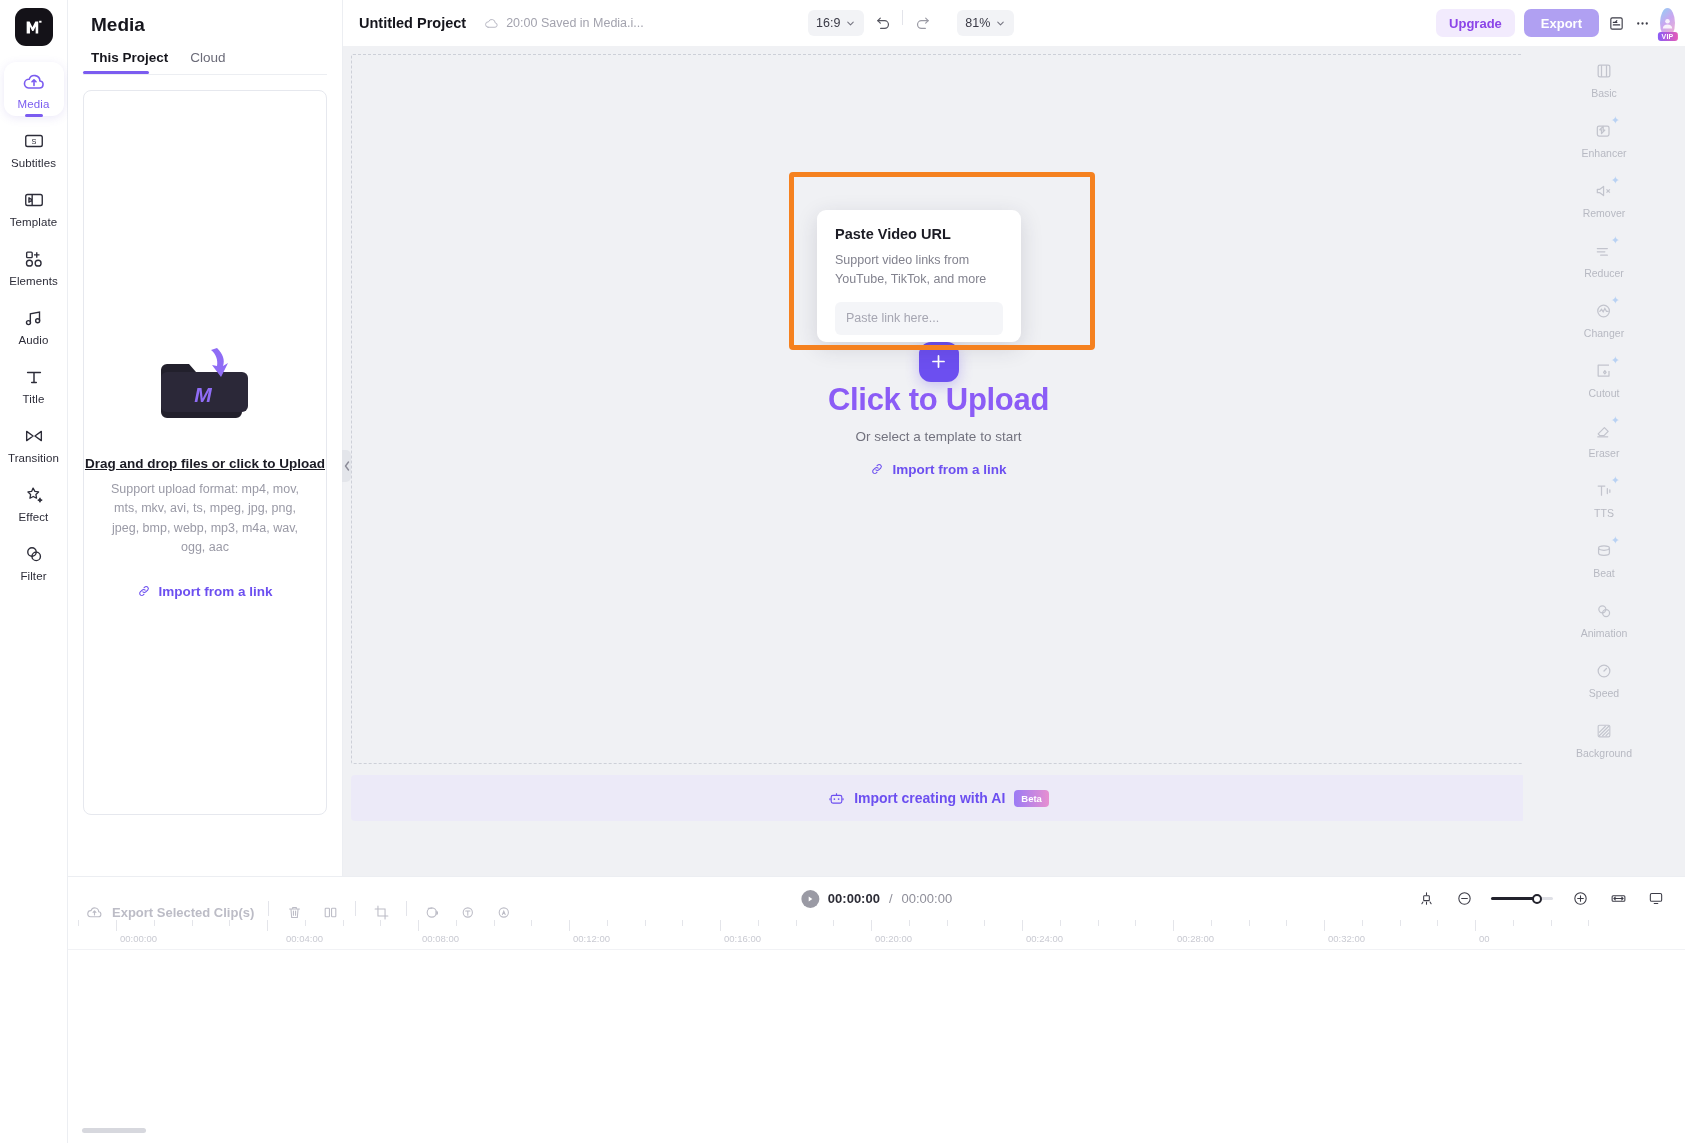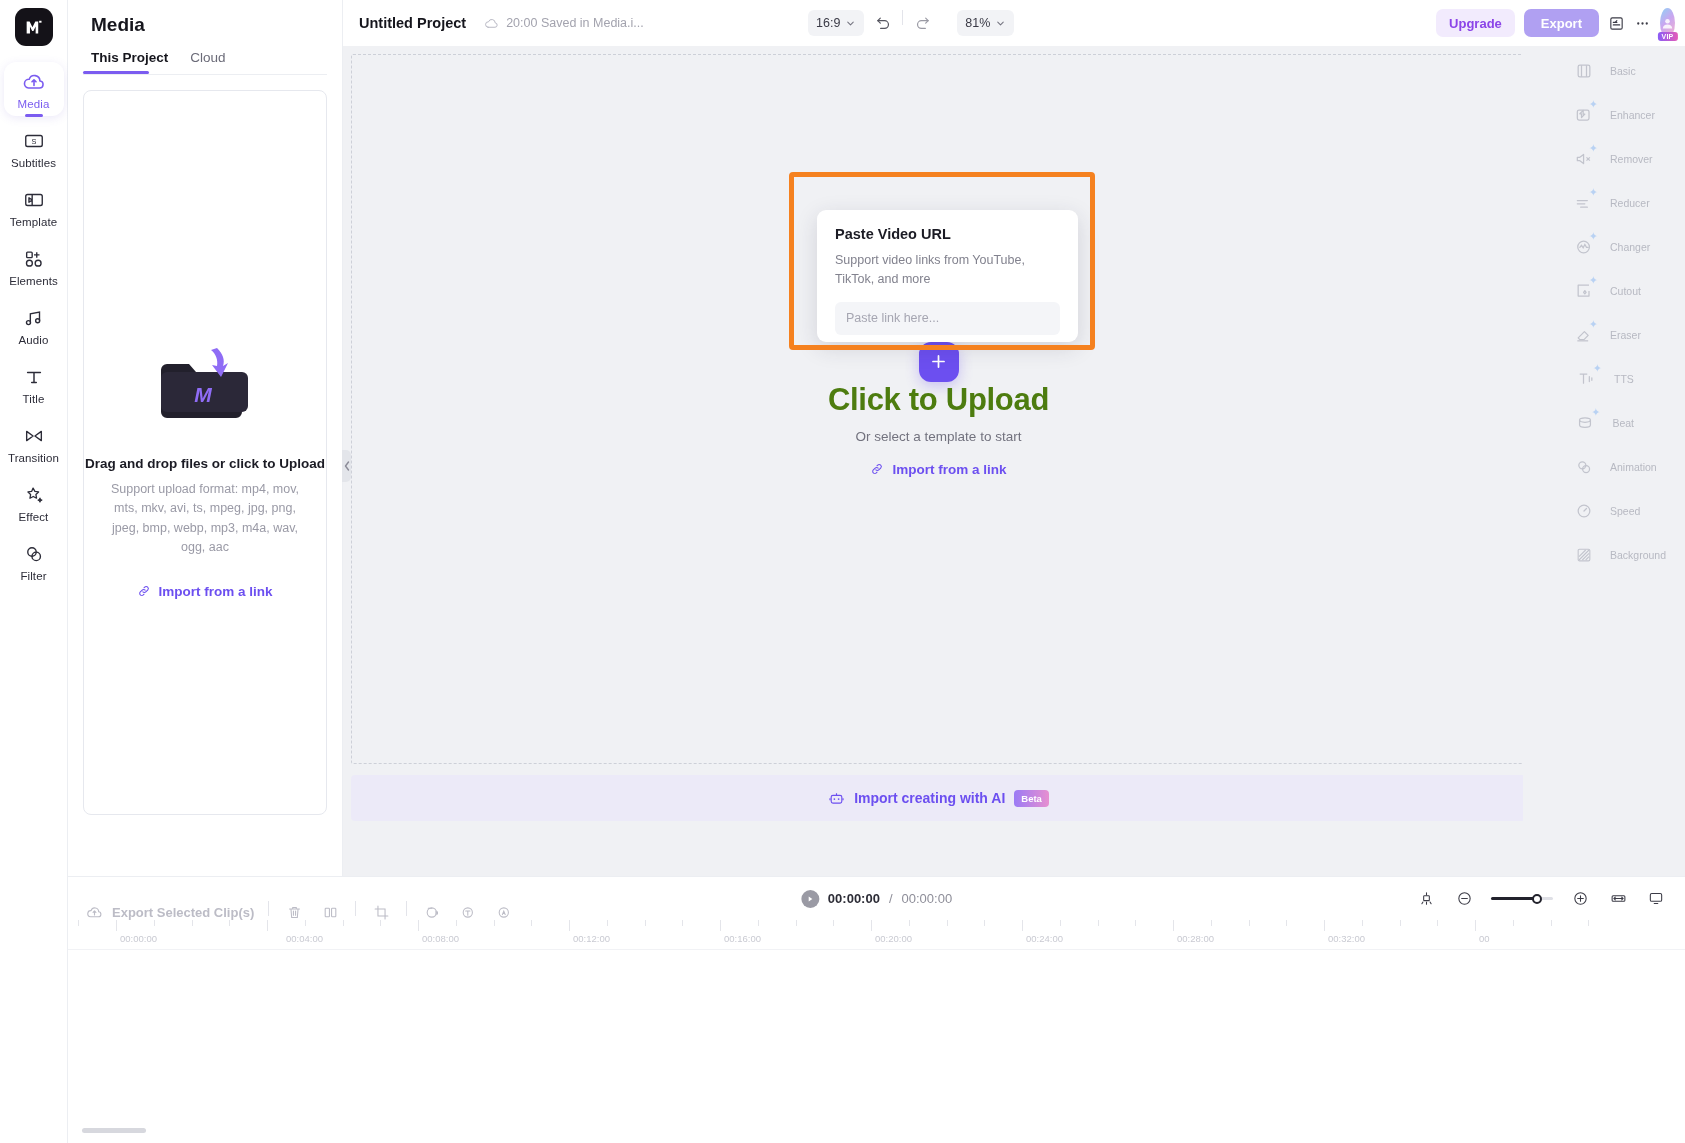--- a/index.html
+++ b/index.html
@@ -66,21 +66,21 @@
   }
   .upload-caret {
     width: 34px; display: flex; align-items: center; justify-content: center;
     border-left: 1px solid rgba(255,255,255,.32); color: #fff;
   }
   .dropzone {
     margin-top: 15px; height: 725px; border: 1px solid #e6e8ee; border-radius: 8px;
     display: flex; flex-direction: column; align-items: center;
     padding-top: 255px; cursor: pointer;
   }
-  .dz-title { font-size: 13.5px; font-weight: 700; color: #1b1b24; margin-top: 26px; }
+  .dz-title { font-size: 13.5px; font-weight: 700; color: #1b1b24; margin-top: 26px; text-decoration: underline; }
   .dz-sub {
     font-size: 12.5px; color: #9a9aa6; text-align: center; line-height: 1.55;
     margin-top: 9px; width: 212px;
   }
   .dz-link {
     margin-top: 26px; display: flex; align-items: center; gap: 7px;
     color: #6c4ff0; font-size: 13.5px; font-weight: 700; cursor: pointer;
   }
 
   
@@ -133,33 +133,33 @@
     border: 1px dashed #cdd0d8; border-radius: 2px;
     display: flex; flex-direction: column; align-items: center; justify-content: center;
     position: relative;
   }
   .plus-btn {
     width: 40px; height: 40px; border-radius: 12px; background: #6c4ff0;
     display: flex; align-items: center; justify-content: center;
     color: #fff; font-size: 25px; font-weight: 300; line-height: 1; cursor: pointer;
     box-shadow: 0 4px 14px rgba(108,79,240,.3);
   }
-  .cta-title { font-size: 31px; font-weight: 700; color: #4d7c0f; letter-spacing: -.3px; }
+  .cta-title { font-size: 31px; font-weight: 700; color: #8b5cf6; letter-spacing: -.3px; }
   .cta-sub { font-size: 13.5px; color: #72727e; margin-top: 11px; }
   .import-link-row {
     display: flex; align-items: center; gap: 8px; margin-top: 18px;
     color: #6c4ff0; font-size: 13.5px; font-weight: 700; cursor: pointer;
   }
   
   .annot {
     position: absolute; left: 437px; top: 117px; width: 306px; height: 178px;
     border: 5px solid #f5811f; border-radius: 4px; pointer-events: none;
   }
   .url-popover {
-    position: absolute; left: 465px; top: 155px; width: 261px; height: 132px;
+    position: absolute; left: 465px; top: 155px; width: 204px; height: 132px;
     background: #fff; border-radius: 9px; box-shadow: 0 6px 22px rgba(40,40,70,.15);
     padding: 16px 18px;
   }
   .pop-title { font-size: 14.5px; font-weight: 700; color: #1b1b24; }
   .pop-desc { font-size: 12.5px; color: #82828e; line-height: 1.5; margin-top: 9px; }
   .pop-input {
     margin-top: 13px; height: 33px; background: #f4f5f8; border-radius: 6px;
     display: flex; align-items: center; padding: 0 11px; font-size: 12.5px; color: #a6a6b2;
     cursor: text;
   }
@@ -180,22 +180,22 @@
     color: #8b8b97; font-size: 8px; cursor: pointer;
   }
 
   
   .right-rail {
     position: absolute; right: 0; top: 46px; width: 162px; height: 830px;
     background: #f0f1f4; display: flex; flex-direction: column;
     align-items: center; padding-top: 6px;
   }
   .rr-item {
-    width: 60px; padding: 7px 0 5px; display: flex; flex-direction: row;
-    align-items: center; gap: 16px; margin-bottom: 8px; cursor: pointer; position: relative;
+    width: 60px; padding: 7px 0 5px; display: flex; flex-direction: column;
+    align-items: center; gap: 4px; margin-bottom: 8px; cursor: pointer; position: relative;
   }
   .rr-ico { width: 24px; height: 24px; display: flex; align-items: center; justify-content: center; position: relative; }
   .rr-lbl { font-size: 10.5px; color: #b7b9c2; }
   .spark {
     position: absolute; right: -4px; top: -4px; color: #b9d2f3; font-size: 11px; line-height: 1;
   }
 
   
   .timeline {
     position: absolute; left: 68px; top: 876px; width: 1617px; height: 267px;

